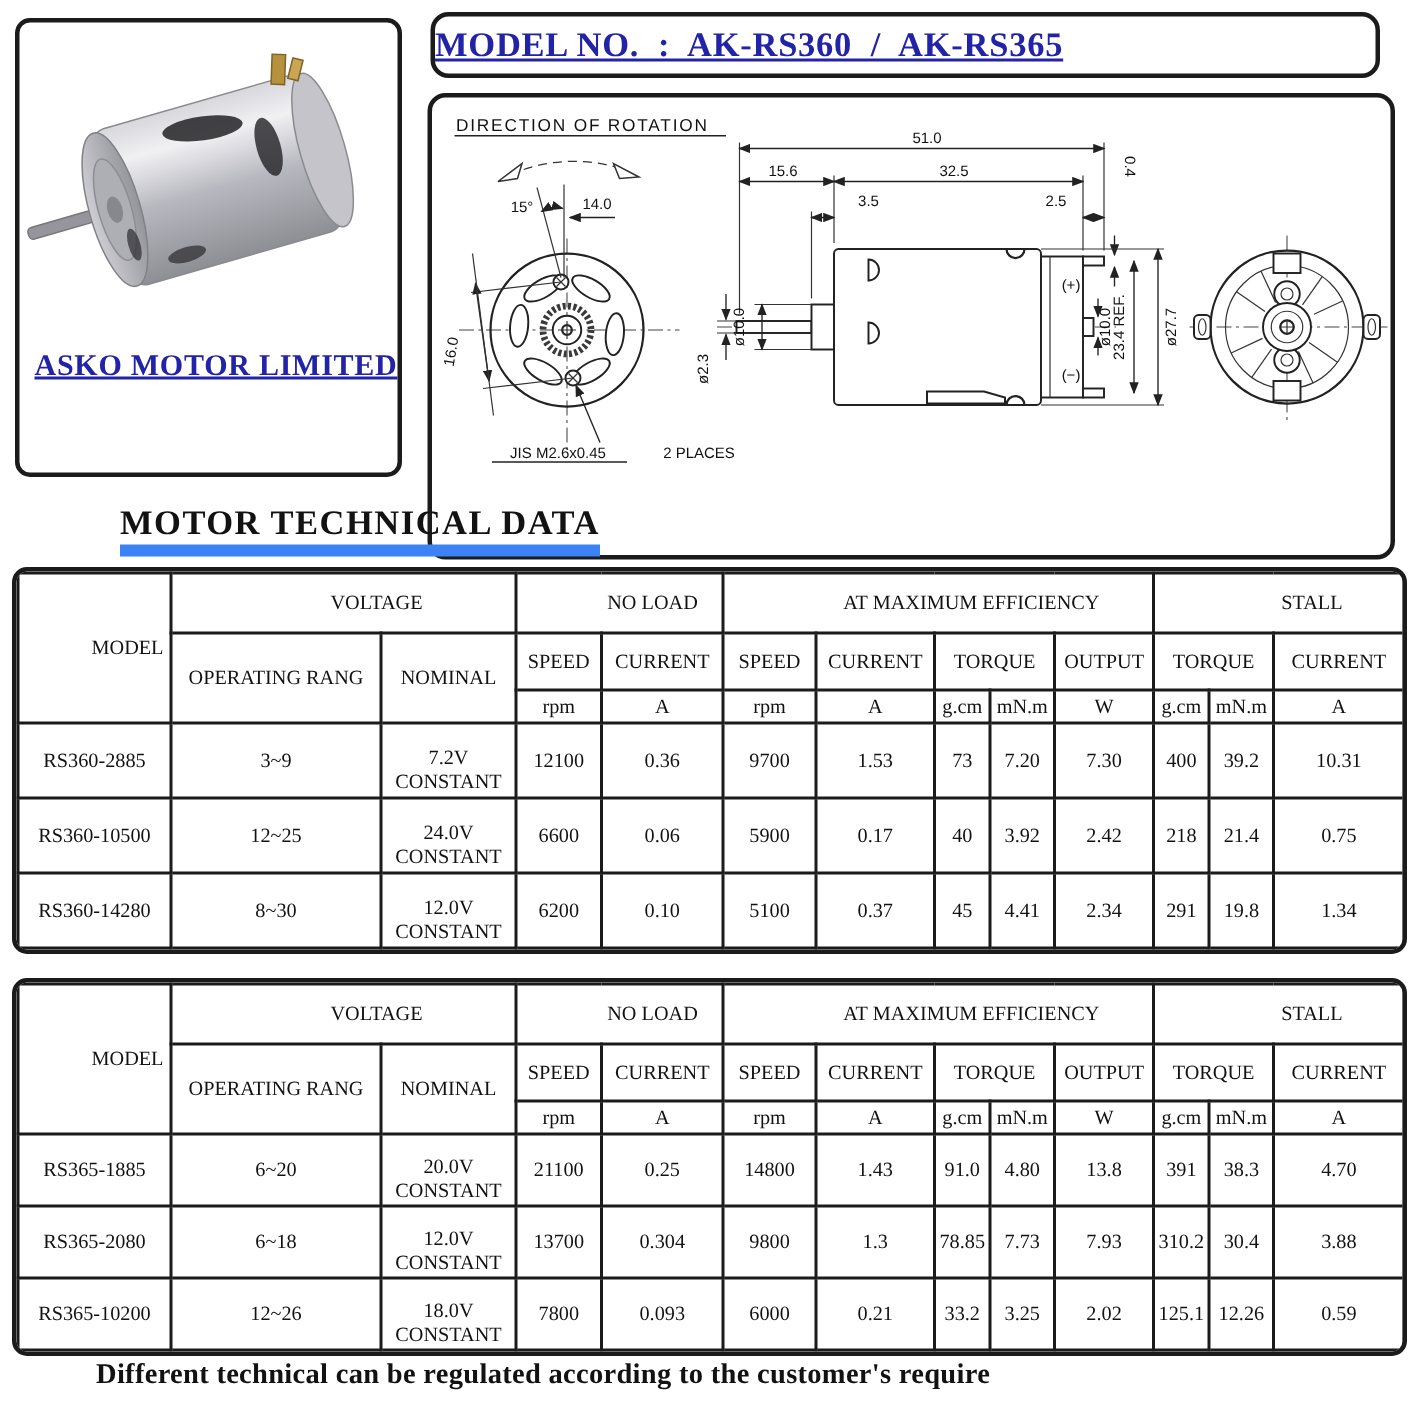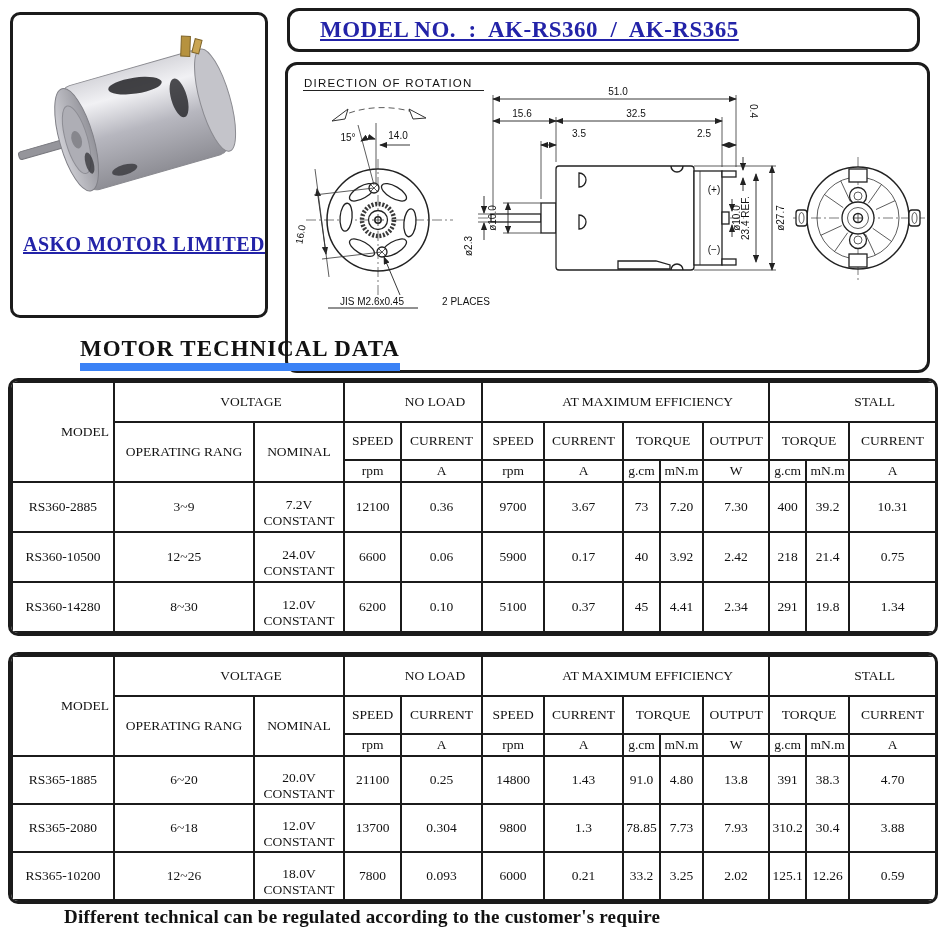--- a/index.html
+++ b/index.html
@@ -7,21 +7,21 @@
         font-family:"Liberation Serif",serif;color:#121212;}
   .box{position:absolute;border:3px solid #1b1b1b;border-radius:12px;background:#fff;box-sizing:border-box;}
   
   #photoBox{left:10px;top:12px;width:258px;height:306px;border-radius:10px;}
   #motorSvg{position:absolute;left:3px;top:4px;}
   #brand{position:absolute;left:0;right:0;top:218px;text-align:right;
          font-size:20px;font-weight:bold;color:var(--accent,#2323a8);
          text-decoration:underline;letter-spacing:.5px;}
   
   #banner{left:287px;top:8px;width:633px;height:44px;display:flex;align-items:center;
-          justify-content:flex-start;padding-left:30px;}
+          justify-content:flex-start;}
   #bannerText{font-size:23px;font-weight:bold;color:var(--accent,#2323a8);
               text-decoration:underline;letter-spacing:.5px;white-space:pre;}
   
   #drawBox{left:285px;top:62px;width:645px;height:311px;}
   
   #sectionTitle{position:absolute;left:80px;top:336px;font-size:23px;font-weight:bold;
                 letter-spacing:1px;border-bottom:8px solid #3b82f6;padding-bottom:1px;}
   
   .tblWrap{position:absolute;left:8px;width:924px;border:3px solid #1b1b1b;border-radius:10px;
            overflow:hidden;background:#fff;box-sizing:content-box;}
@@ -298,21 +298,21 @@
             <td>3~9</td>
             <td>
               <div class="nominal">
                 <div>7.2V</div>
                 <div>CONSTANT</div>
               </div>
             </td>
             <td>12100</td>
             <td>0.36</td>
             <td>9700</td>
-            <td>3.67</td>
+            <td>1.53</td>
             <td>73</td>
             <td>7.20</td>
             <td>7.30</td>
             <td>400</td>
             <td>39.2</td>
             <td>10.31</td>
           </tr>
           <tr>
             <td>RS360-10500</td>
             <td>12~25</td>

